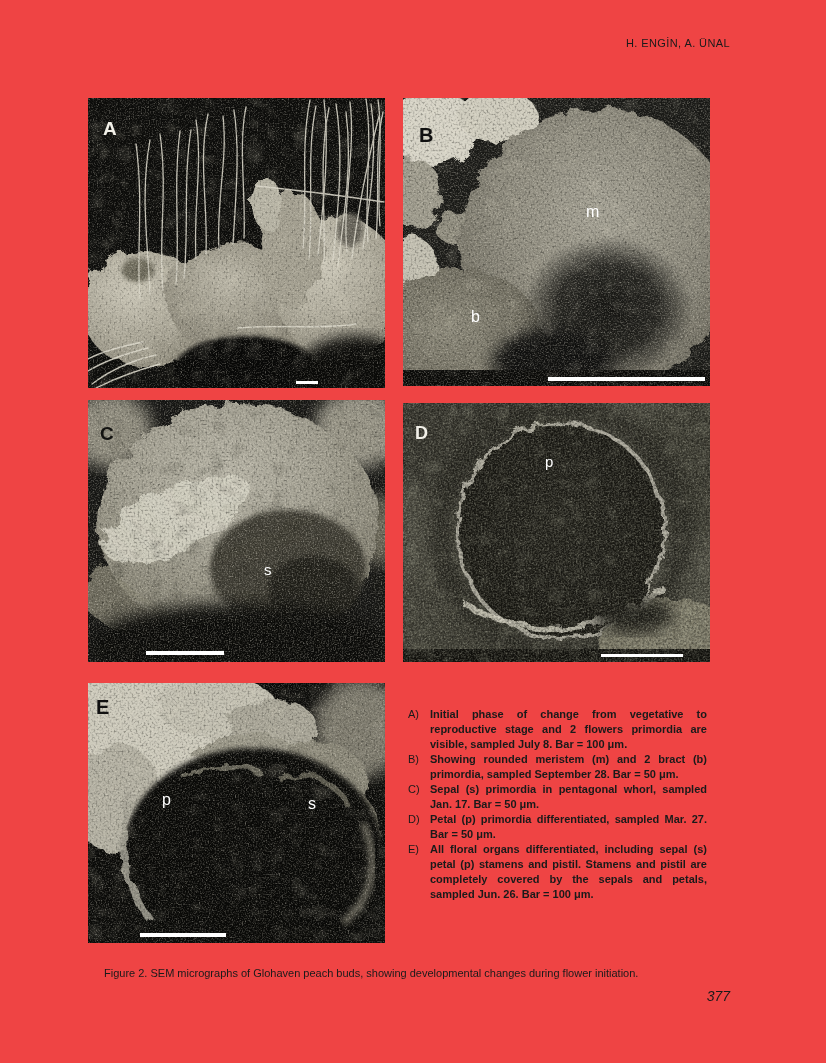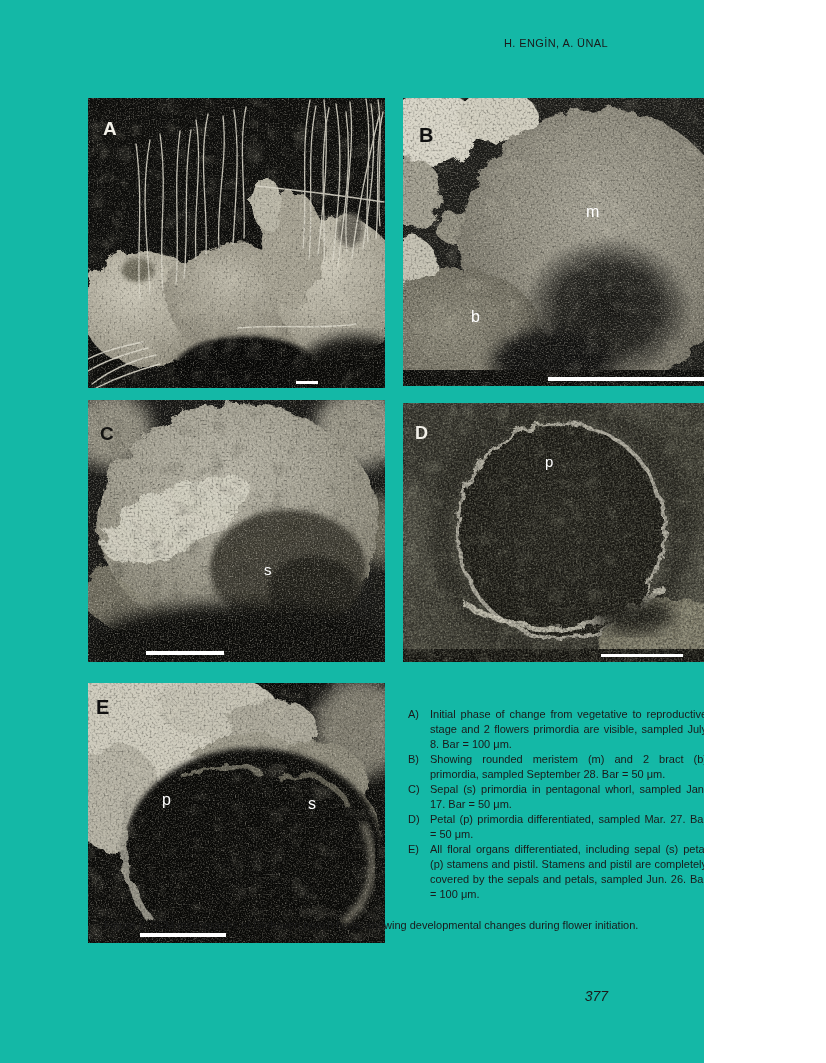--- a/index.html
+++ b/index.html
@@ -1,25 +1,25 @@
 <!DOCTYPE html>
 <html><head>
 <meta charset="utf-8">
 <style>
   html,body{margin:0;padding:0;background:#ffffff;}
-  .page{position:relative;width:704px;height:1063px;background:#14b8a6;
+  .page{position:relative;width:826px;height:1063px;background:#ef4444;
         font-family:"Liberation Sans", sans-serif;color:#1c1c1c;overflow:hidden;}
   .authors{position:absolute;top:37px;right:96px;font-size:11px;letter-spacing:.4px;color:#1a1a1a;}
   .panel{position:absolute;margin:0;padding:0;}
   .panel svg{display:block;}
   .legend{position:absolute;left:408px;top:707px;width:299px;font-size:11px;line-height:15px;color:#1a1a1a;}
   .legend-item{display:flex;}
   .legend-marker{flex:0 0 22px;width:22px;}
-  .legend-text{flex:1;text-align:justify;}
-  .caption{position:absolute;left:87px;top:919px;font-size:11px;color:#1a1a1a;padding-left:17px;}
+  .legend-text{flex:1;text-align:justify;font-weight:bold;}
+  .caption{position:absolute;left:87px;top:967px;font-size:11px;color:#1a1a1a;padding-left:17px;}
   .page-number{position:absolute;top:988px;right:96px;font-size:14px;color:#1a1a1a;font-style:italic;}
   .sem-letter{font-family:"Liberation Sans",sans-serif;font-weight:bold;}
   .sem-ann{font-family:"Liberation Sans",sans-serif;}
 </style>
 </head>
 <body>
 
 <div class="page">
 
   <div class="authors">H. ENGİN, A. ÜNAL</div>

